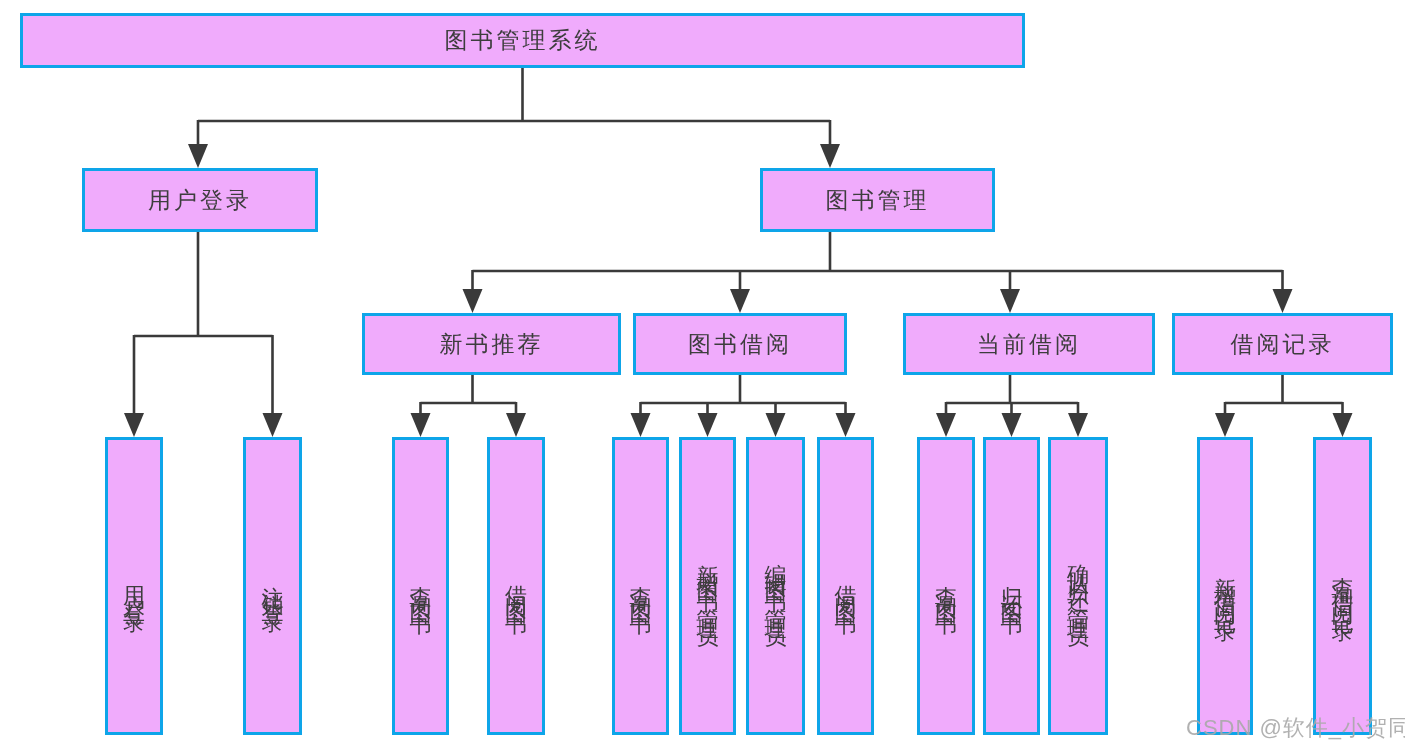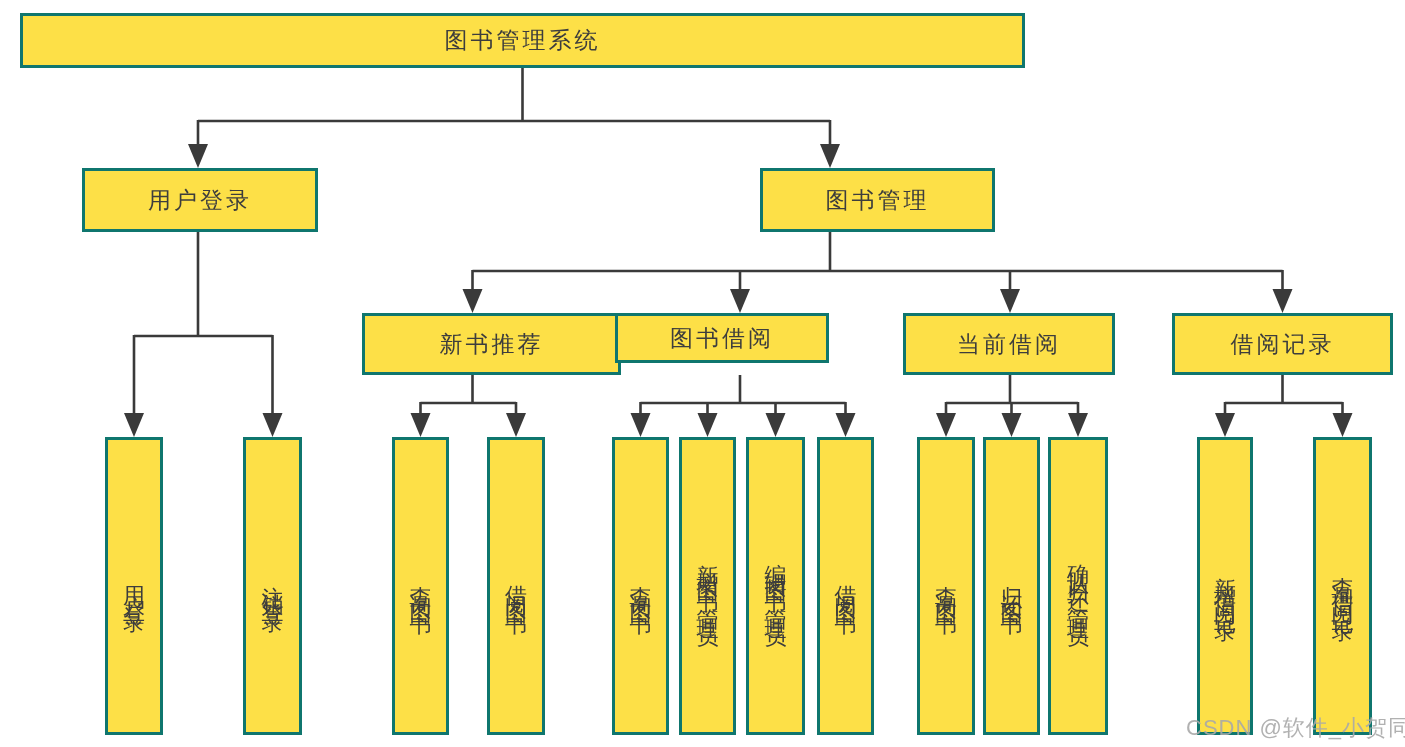--- a/index.html
+++ b/index.html
@@ -10,22 +10,22 @@
     overflow:hidden;
     font-family:"Liberation Sans", sans-serif;
     color:#3d3d3d;
   }
   .connectors{position:absolute;left:0;top:0;z-index:1;}
   .connectors path{stroke:#3a3a3a;stroke-width:2.6;fill:none;}
   .connectors polygon{fill:#3a3a3a;stroke:none;}
   .node{
     position:absolute;
     box-sizing:border-box;
-    border:3px solid #0f766e;
-    background:#fde047;
+    border:3px solid #0ea5e9;
+    background:#f0abfc;
     z-index:2;
     display:flex;align-items:center;justify-content:center;
   }
   .hnode{
     font-size:23px;
     letter-spacing:3px;
     white-space:nowrap;
   }
   .vnode .label{
     writing-mode:vertical-rl;
@@ -98,22 +98,22 @@
       <polygon points="1342.5,437 1332.5,413 1352.5,413"></polygon>
     </g>
   </svg>
 
   <div class="node hnode" style="left:20px;top:13px;width:1005px;height:55px;">图书管理系统</div>
 
   <div class="node hnode" style="left:82px;top:168px;width:236px;height:64px;">用户登录</div>
   <div class="node hnode" style="left:712px;top:168px;width:235px;height:64px;margin-left:48px;">图书管理</div>
 
   <div class="node hnode" style="left:362px;top:313px;width:259px;height:62px;">新书推荐</div>
-  <div class="node hnode" style="left:615px;top:313px;width:214px;height:50px;">图书借阅</div>
-  <div class="node hnode" style="left:903px;top:313px;width:212px;height:62px;">当前借阅</div>
+  <div class="node hnode" style="left:633px;top:313px;width:214px;height:62px;">图书借阅</div>
+  <div class="node hnode" style="left:903px;top:313px;width:252px;height:62px;">当前借阅</div>
   <div class="node hnode" style="left:1172px;top:313px;width:221px;height:62px;">借阅记录</div>
 
   <div class="node vnode" style="left:105px;top:437px;width:58px;height:298px;">
     <span class="label">用户登录</span>
   </div>
   <div class="node vnode" style="left:243px;top:437px;width:59px;height:298px;">
     <span class="label">注销登录</span>
   </div>
 
   <div class="node vnode" style="left:392px;top:437px;width:57px;height:298px;">

